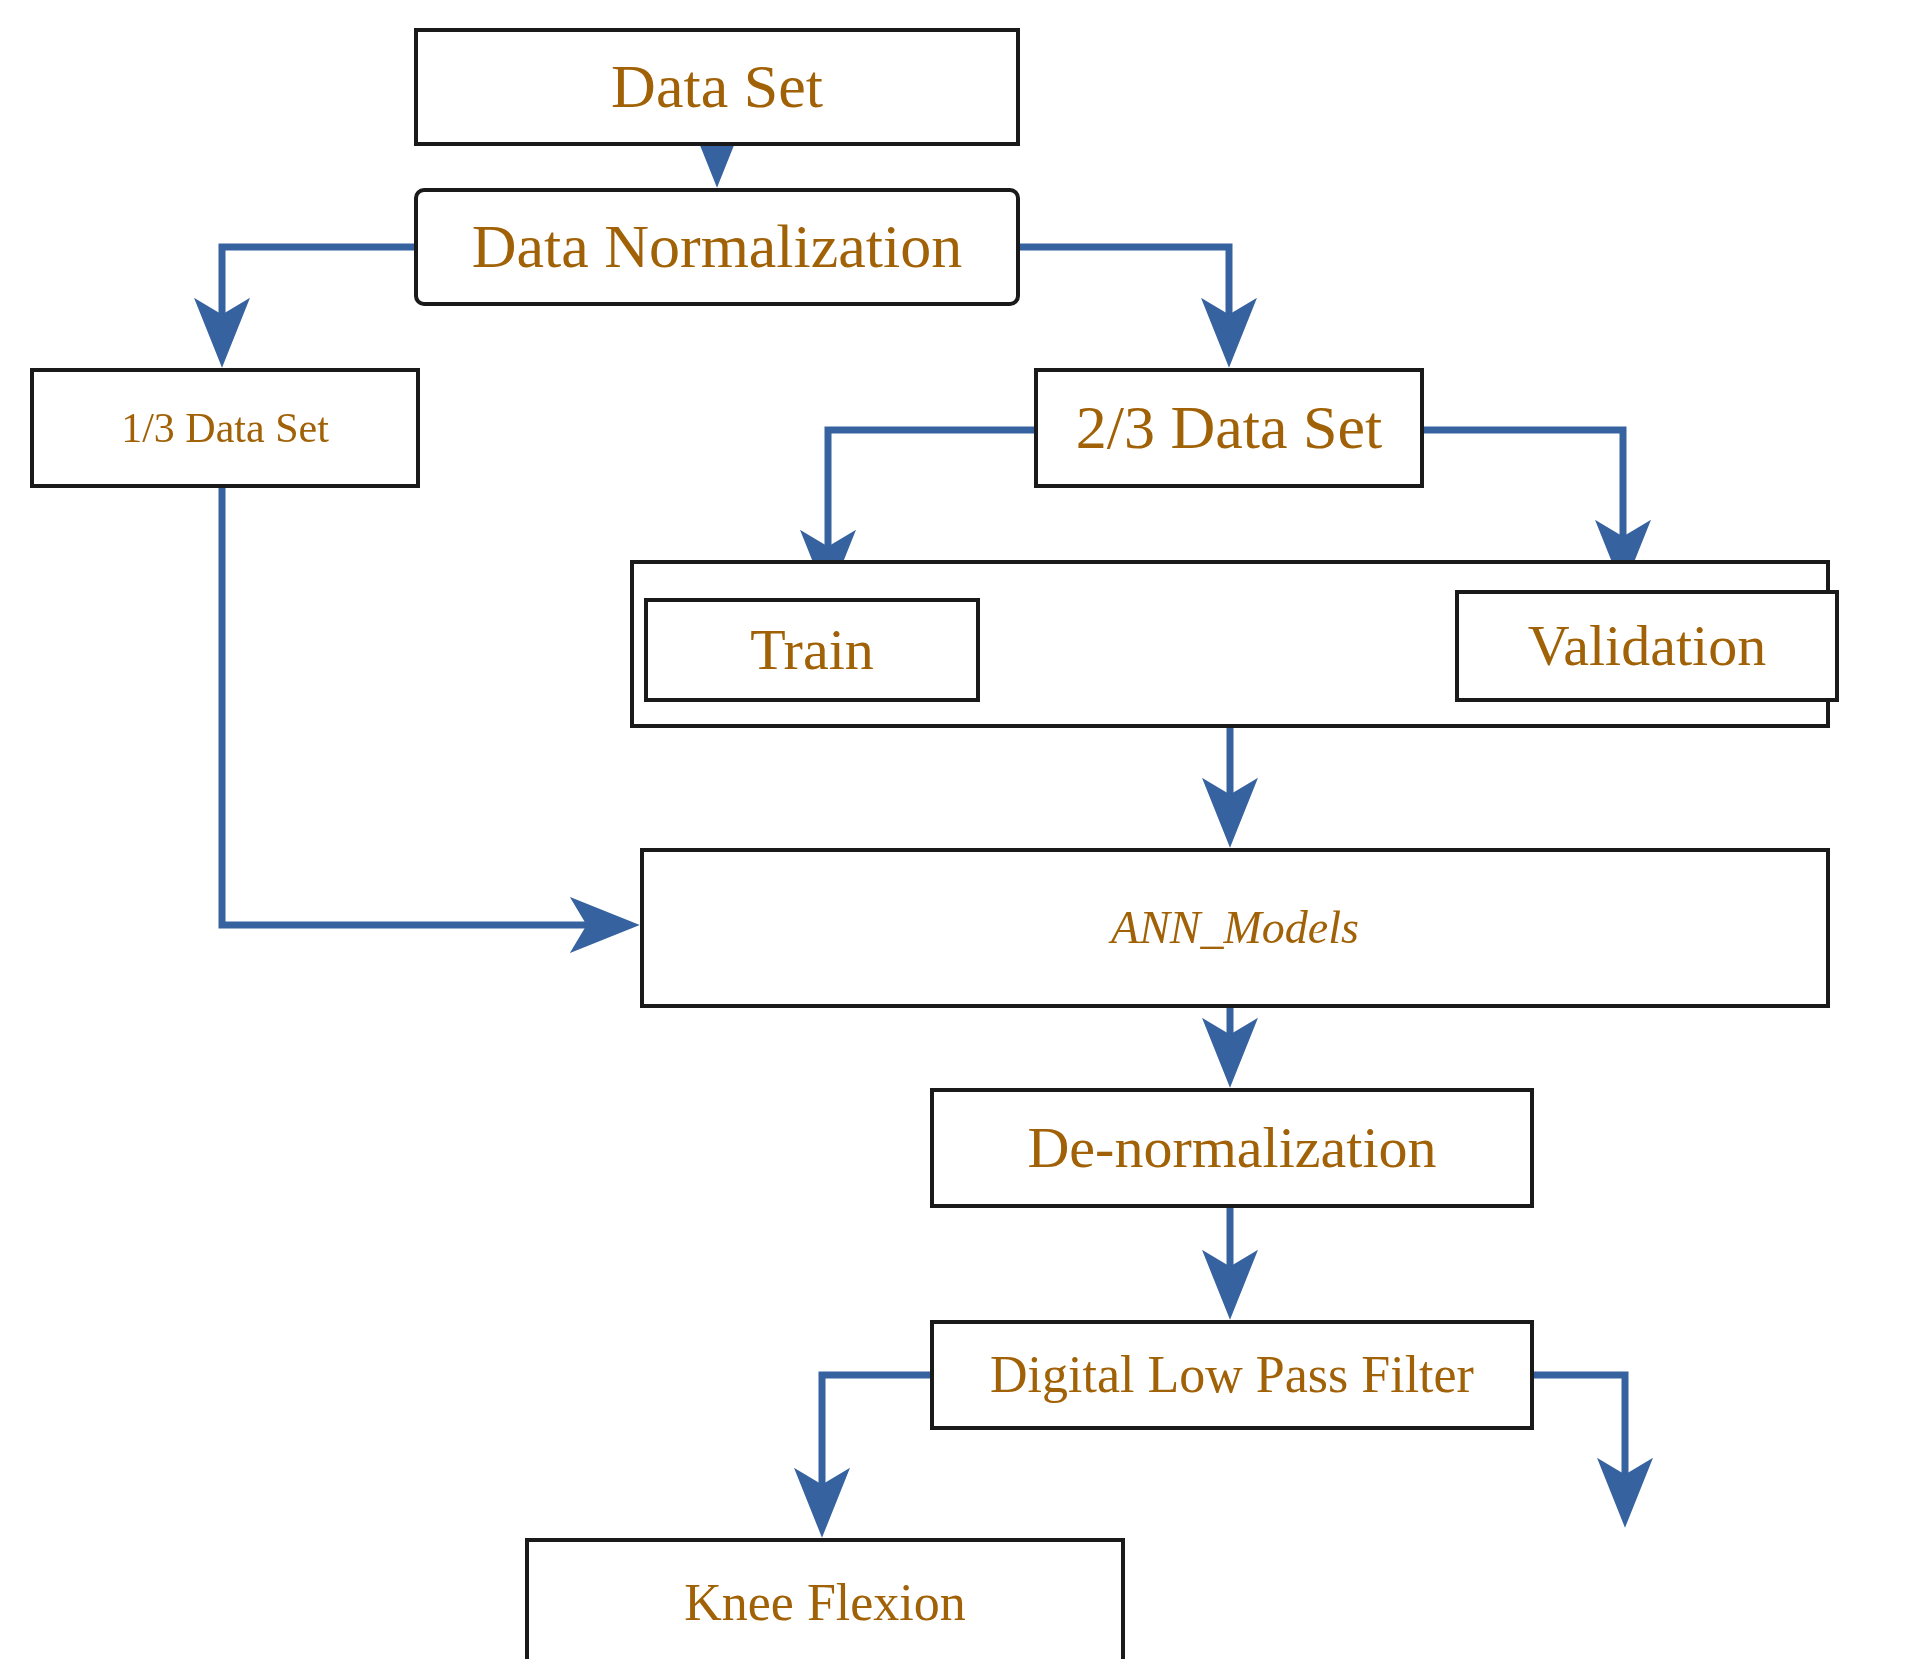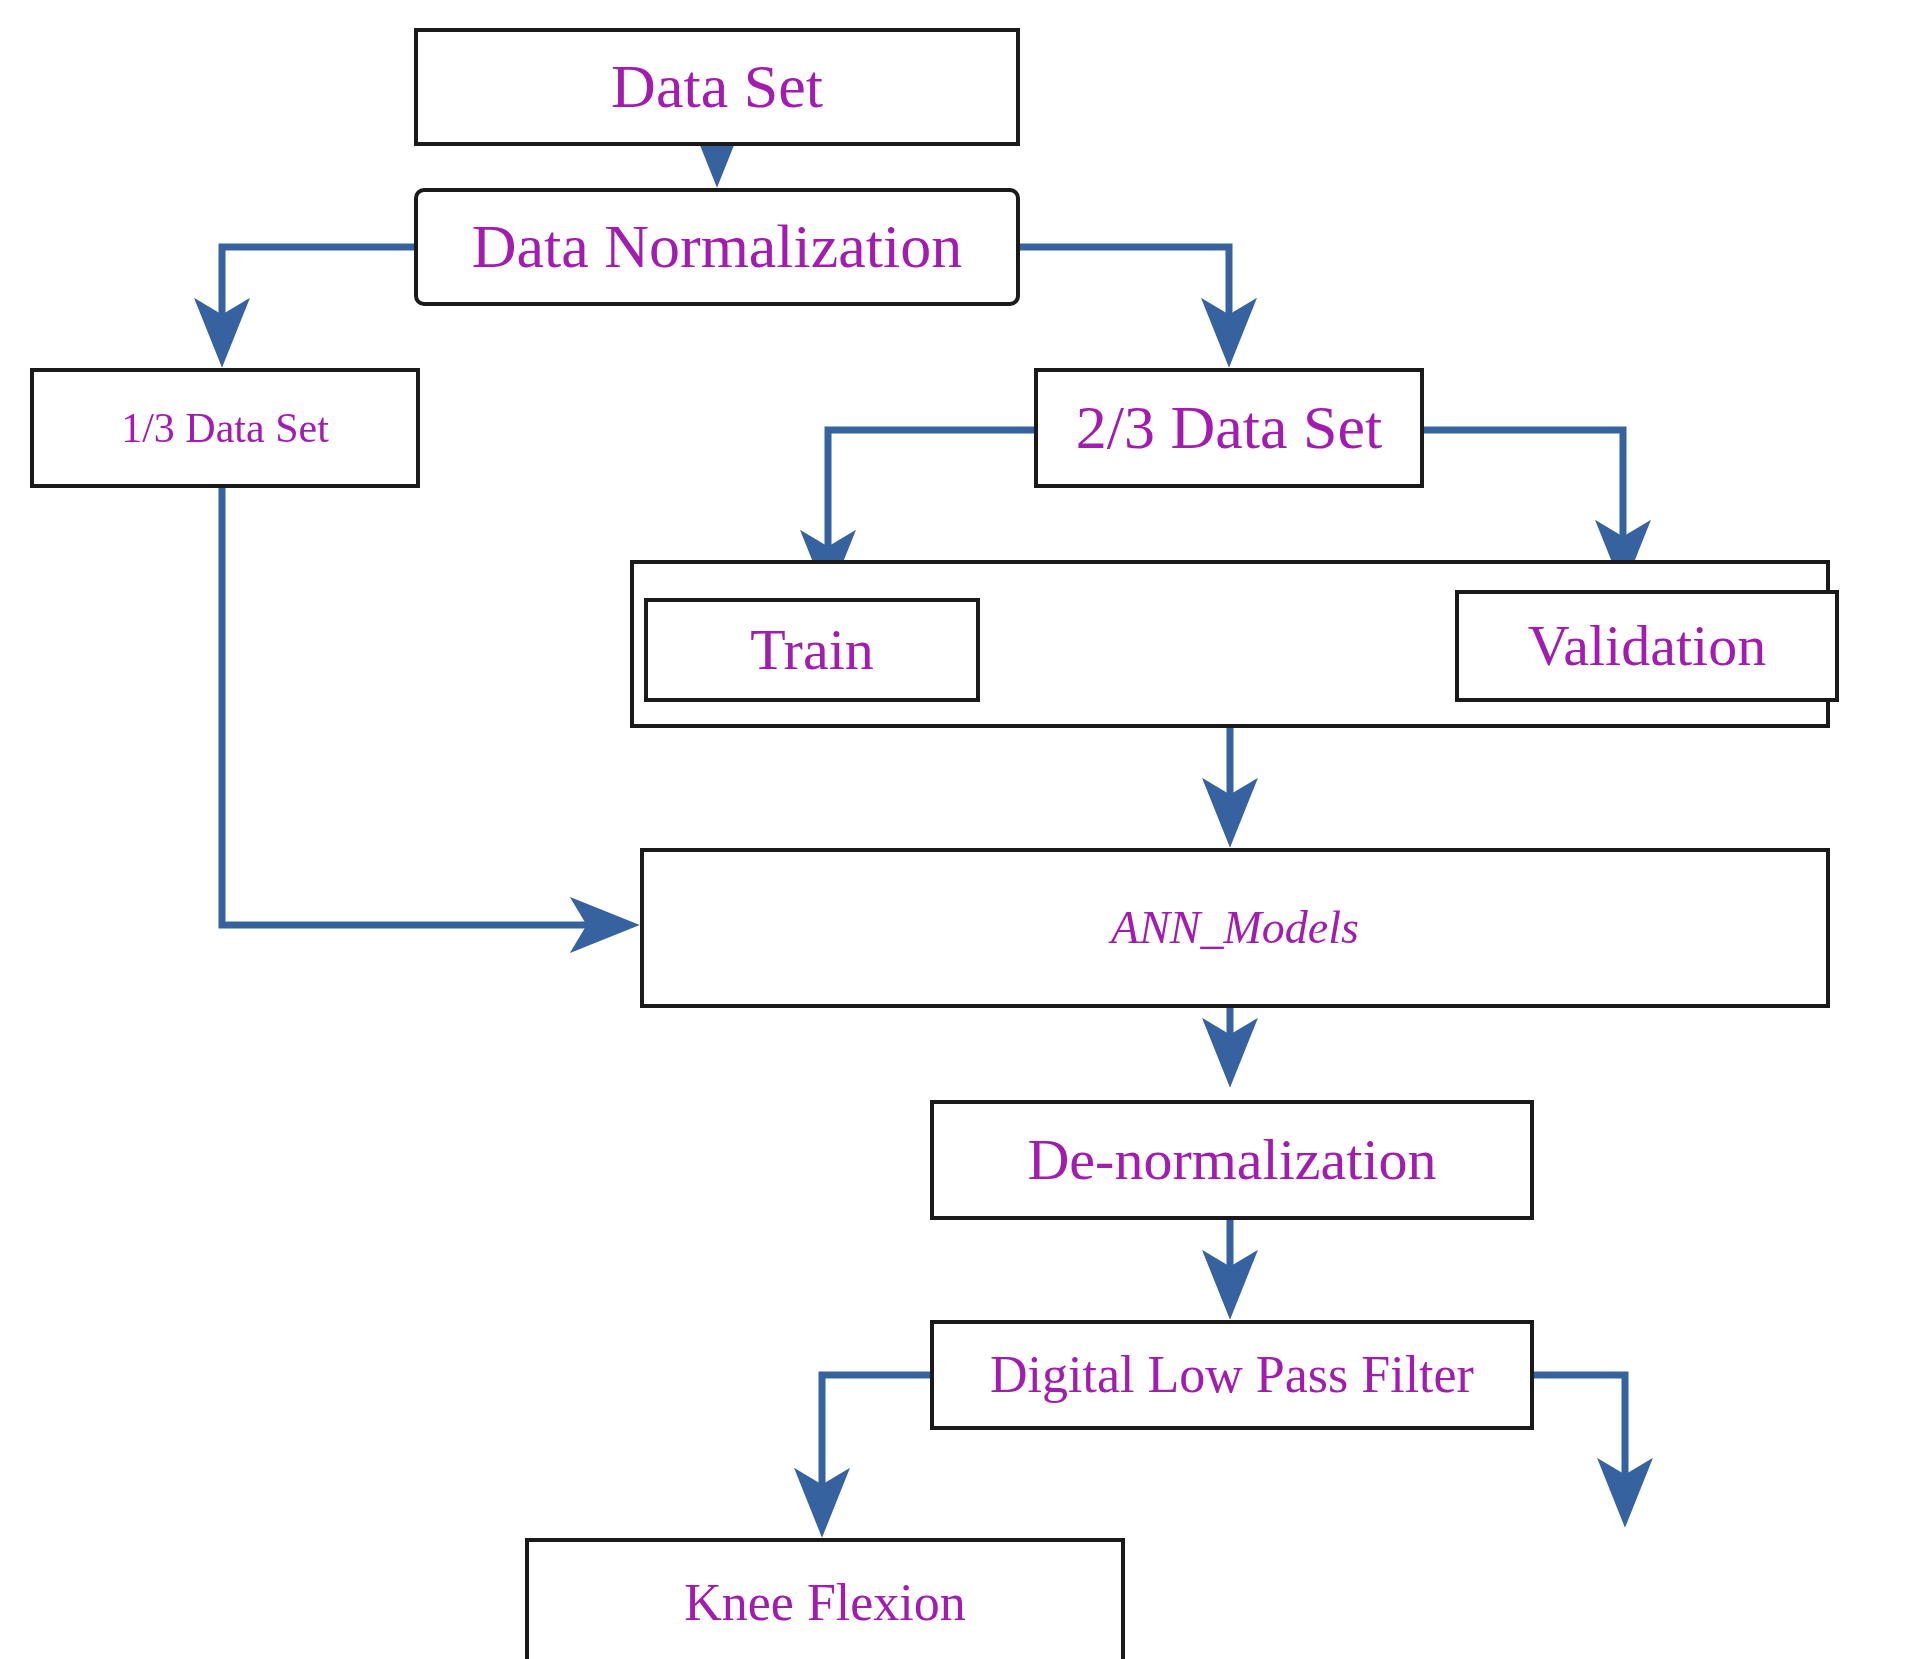--- a/index.html
+++ b/index.html
@@ -26,21 +26,21 @@
     pointer-events: none;
   }
   .node {
     position: absolute;
     box-sizing: border-box;
     background: #ffffff;
     border: 4px solid #1a1a1a;
     display: flex;
     align-items: center;
     justify-content: center;
-    color: #a21caf;
+    color: #a16207;
     line-height: 1.05;
     white-space: nowrap;
     z-index: 3;
   }
   .node .label {
     display: block;
     padding: 0 6px;
   }
   .group-box {
     position: absolute;
@@ -113,21 +113,21 @@
   </div>
 
   <div class="node" style="left:1455px; top:590px; width:384px; height:112px; font-size:58px;">
     <span class="label">Validation</span>
   </div>
 
   <div class="node" style="left:640px; top:848px; width:1190px; height:160px; font-size:46px;font-style:italic;">
     <span class="label">ANN_Models</span>
   </div>
 
-  <div class="node" style="left:930px; top:1088px; width:604px; height:120px; font-size:58px;margin-top:12px;">
+  <div class="node" style="left:930px; top:1088px; width:604px; height:120px; font-size:58px;">
     <span class="label">De-normalization</span>
   </div>
 
   <div class="node" style="left:930px; top:1320px; width:604px; height:110px; font-size:52px;">
     <span class="label">Digital Low Pass Filter</span>
   </div>
 
   <div class="node" style="left:525px; top:1538px; width:600px; height:130px; font-size:52px;">
     <span class="label">Knee Flexion</span>
   </div>

